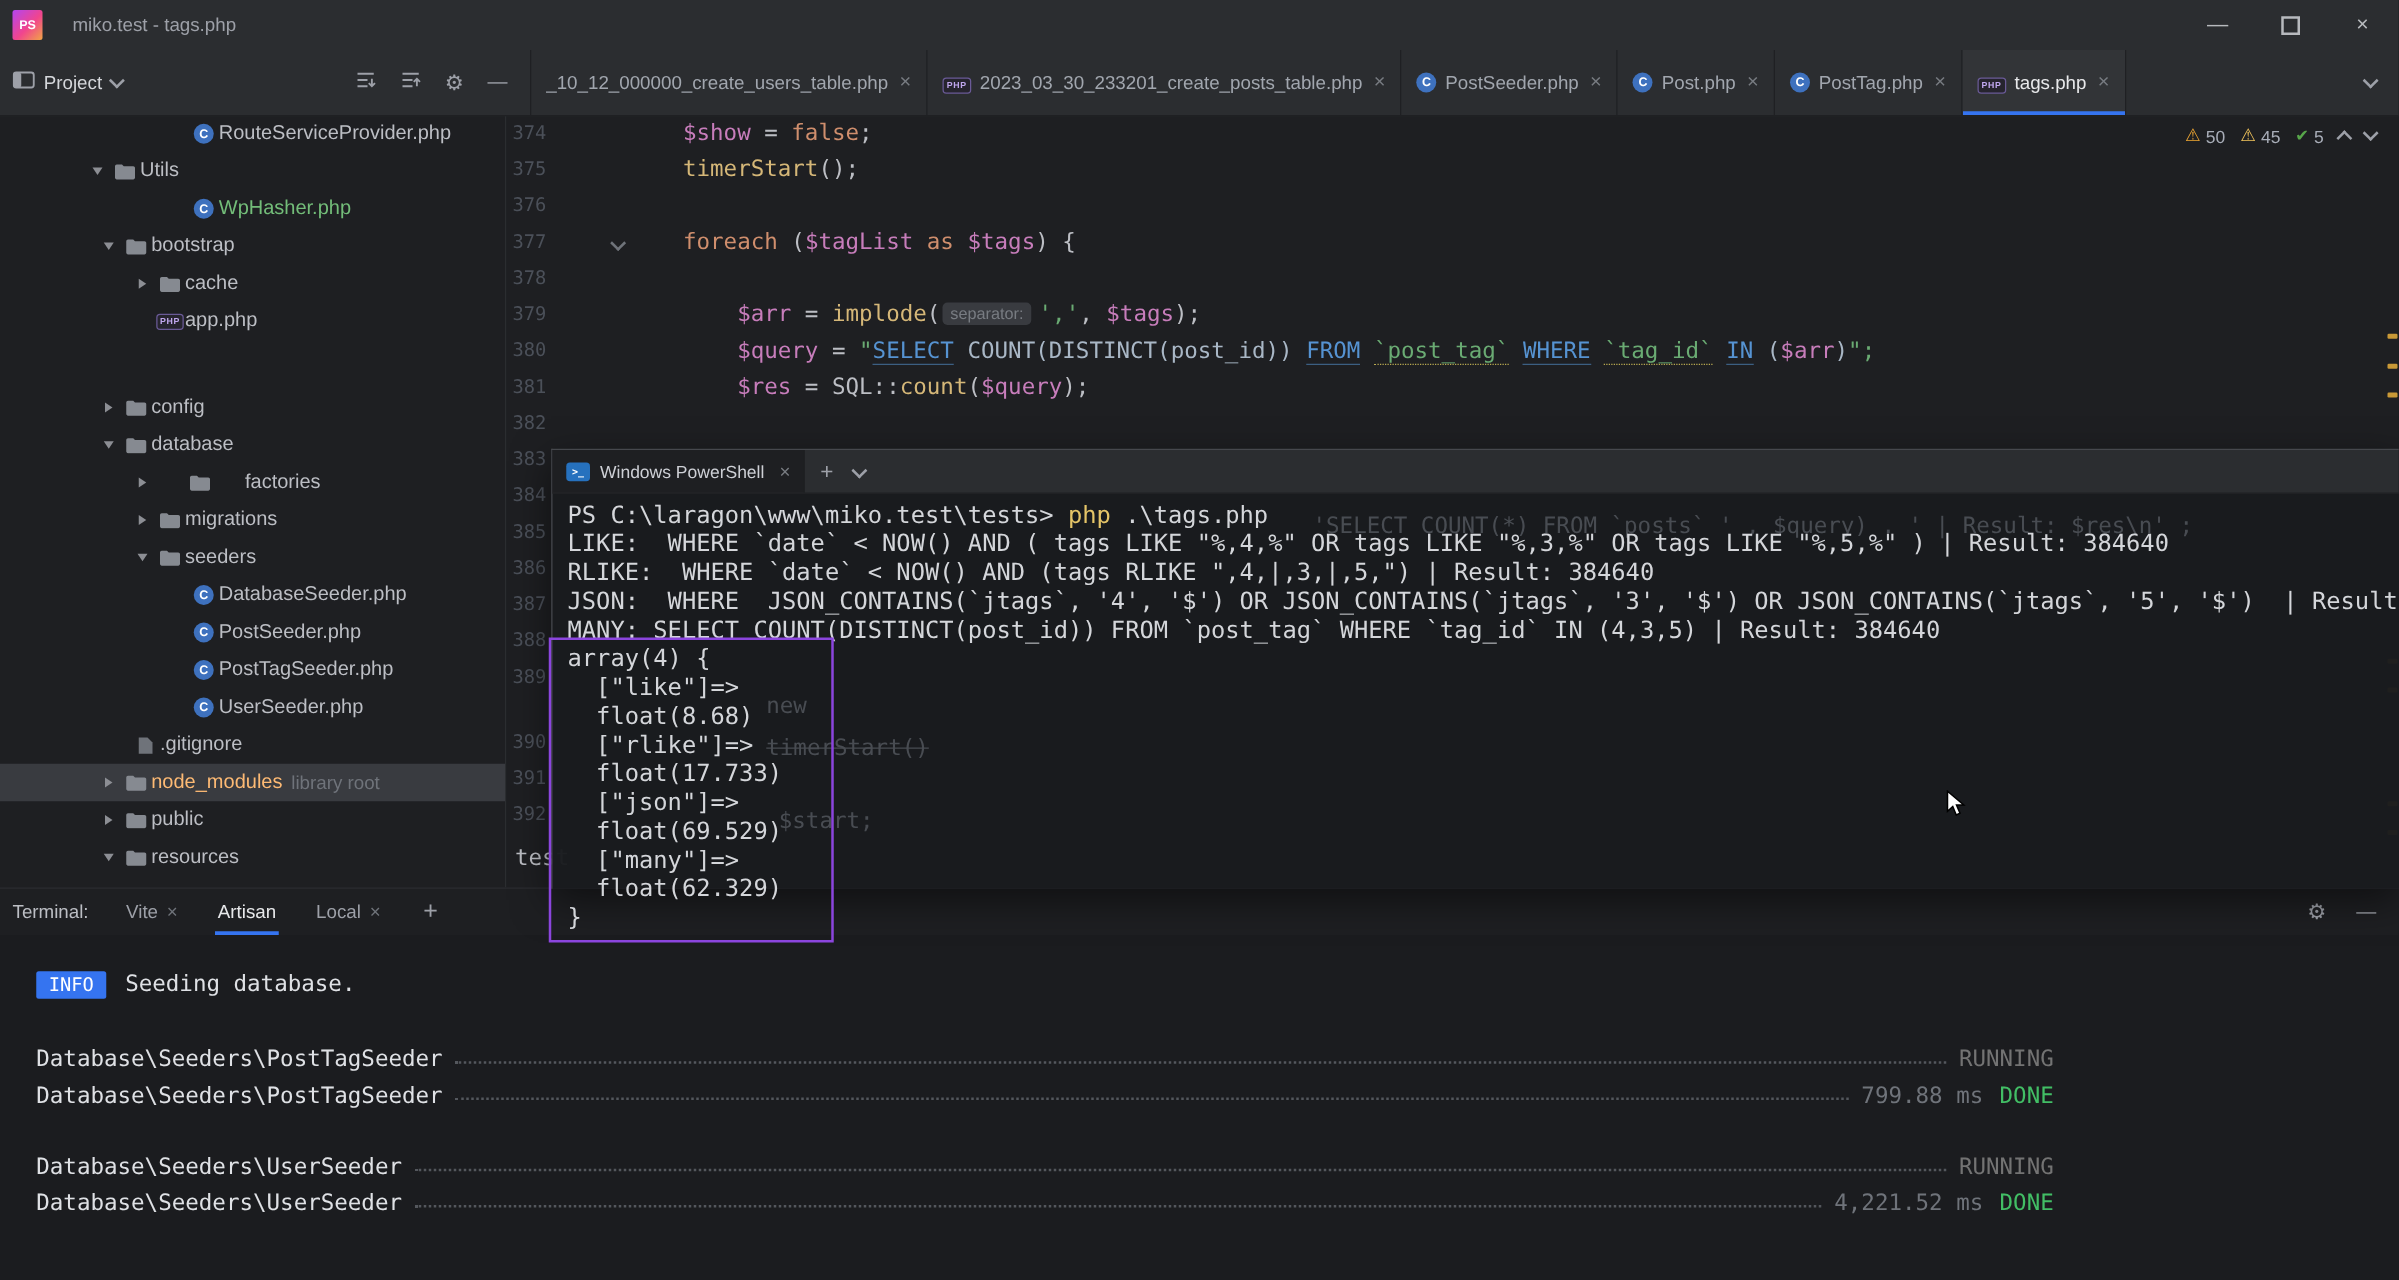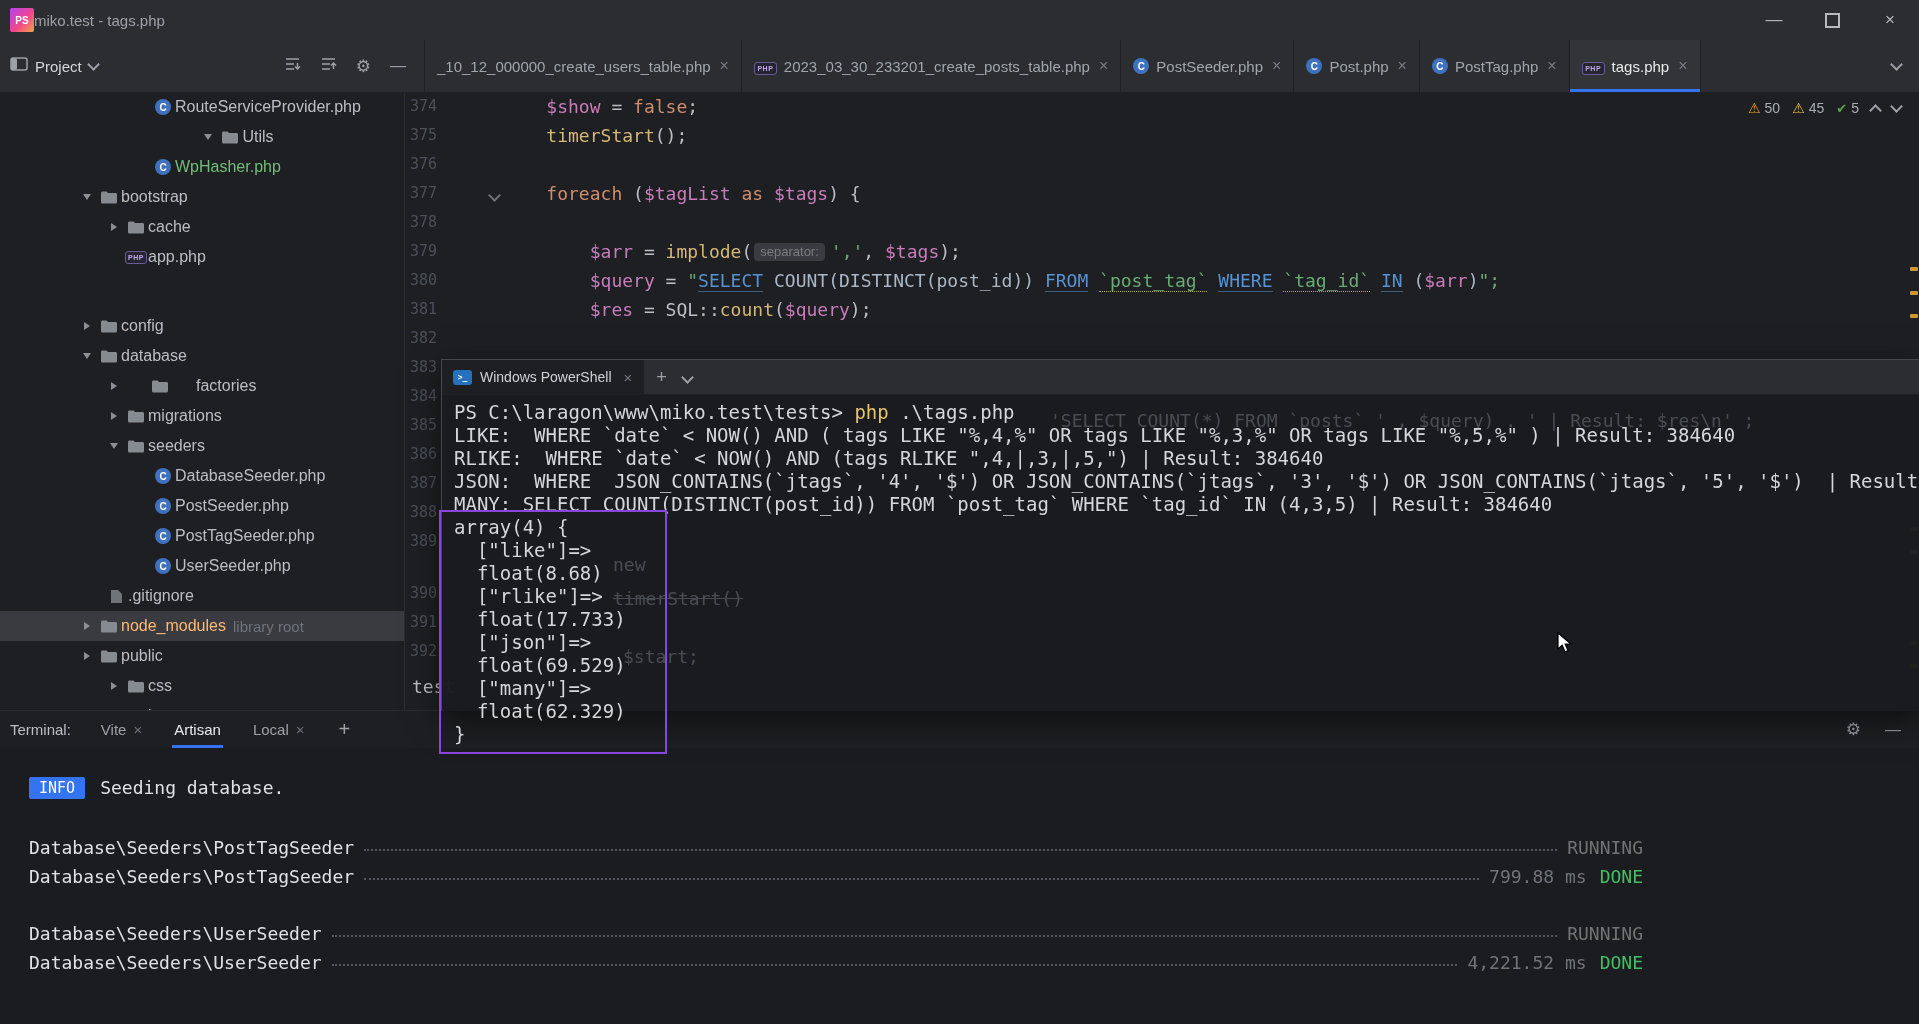--- a/index.html
+++ b/index.html
@@ -1,21 +1,21 @@
 <!DOCTYPE html>
 <html><head>
 <meta charset="utf-8">
 <style>
   html,body{margin:0;padding:0}
   body{width:1919px;height:1024px;background:#1E1F22;overflow:hidden;position:relative;
        font-family:"Liberation Sans","DejaVu Sans",sans-serif;color:#BCBEC4}
   
   .titlebar{position:absolute;top:0;left:0;right:0;height:40px;background:#2B2D30;
             display:flex;align-items:center;border-bottom:1px solid #1F2023;z-index:5}
-  .app-icon{width:24px;height:24px;margin:0 0 0 10px;border-radius:2px;
+  .app-icon{width:24px;height:24px;margin:0 24px 0 10px;border-radius:2px;
             background:linear-gradient(135deg,#B345F1,#F1458D 55%,#F1A545);
             color:#fff;font-size:10px;font-weight:bold;display:flex;align-items:center;justify-content:center}
   .tb-title{color:#9DA0A8;font-size:15px}
   .win-controls{margin-left:auto;display:flex;height:100%}
   .wc{width:58px;display:flex;align-items:center;justify-content:center;color:#B7B9BD;font-size:17px}
   .maxbox{width:11px;height:11px;border:2px solid #B7B9BD;display:inline-block}
   
   .topbar{position:absolute;top:40px;left:0;right:0;height:52px;background:#2B2D30;
           display:flex;align-items:stretch;border-bottom:1px solid #1F2023;z-index:5}
   .panel-header{width:404px;min-width:404px;display:flex;align-items:center;
@@ -200,21 +200,21 @@
 </div>
 
 <div class="sidebar">
     <div class="tree-row" style="padding-left: 131px;">
       <span class="tree-chev"></span>
       <span class="tree-icon">
         <span class="ic-class">C</span>
       </span>
       <span class="tree-label">RouteServiceProvider.php</span>
     </div>
-    <div class="tree-row" style="padding-left: 68px; justify-content: center;">
+    <div class="tree-row" style="padding-left: 68px;">
       <span class="tree-chev">
         <span class="tri td"></span>
       </span>
       <span class="tree-icon">
         <svg width="18" height="14" viewBox="0 0 18 14">
           <path d="M1 3c0-.8.6-1.5 1.4-1.5h4.2L8 3h7.6c.8 0 1.4.6 1.4 1.4V12c0 .8-.6 1.5-1.4 1.5H2.4C1.6 13.5 1 12.8 1 12Z" fill="#868A91"></path>
         </svg>
       </span>
       <span class="tree-label">Utils</span>
     </div>
@@ -361,20 +361,31 @@
     <div class="tree-row" style="padding-left: 77px;">
       <span class="tree-chev">
         <span class="tri"></span>
       </span>
       <span class="tree-icon">
         <svg width="18" height="14" viewBox="0 0 18 14">
           <path d="M1 3c0-.8.6-1.5 1.4-1.5h4.2L8 3h7.6c.8 0 1.4.6 1.4 1.4V12c0 .8-.6 1.5-1.4 1.5H2.4C1.6 13.5 1 12.8 1 12Z" fill="#868A91"></path>
         </svg>
       </span>
       <span class="tree-label">public</span>
+    </div>
+    <div class="tree-row" style="padding-left: 77px;">
+      <span class="tree-chev">
+        <span class="tri td"></span>
+      </span>
+      <span class="tree-icon">
+        <svg width="18" height="14" viewBox="0 0 18 14">
+          <path d="M1 3c0-.8.6-1.5 1.4-1.5h4.2L8 3h7.6c.8 0 1.4.6 1.4 1.4V12c0 .8-.6 1.5-1.4 1.5H2.4C1.6 13.5 1 12.8 1 12Z" fill="#868A91"></path>
+        </svg>
+      </span>
+      <span class="tree-label">resources</span>
     </div>
     <div class="tree-row" style="padding-left: 104px;">
       <span class="tree-chev">
         <span class="tri"></span>
       </span>
       <span class="tree-icon">
         <svg width="18" height="14" viewBox="0 0 18 14">
           <path d="M1 3c0-.8.6-1.5 1.4-1.5h4.2L8 3h7.6c.8 0 1.4.6 1.4 1.4V12c0 .8-.6 1.5-1.4 1.5H2.4C1.6 13.5 1 12.8 1 12Z" fill="#868A91"></path>
         </svg>
       </span>

